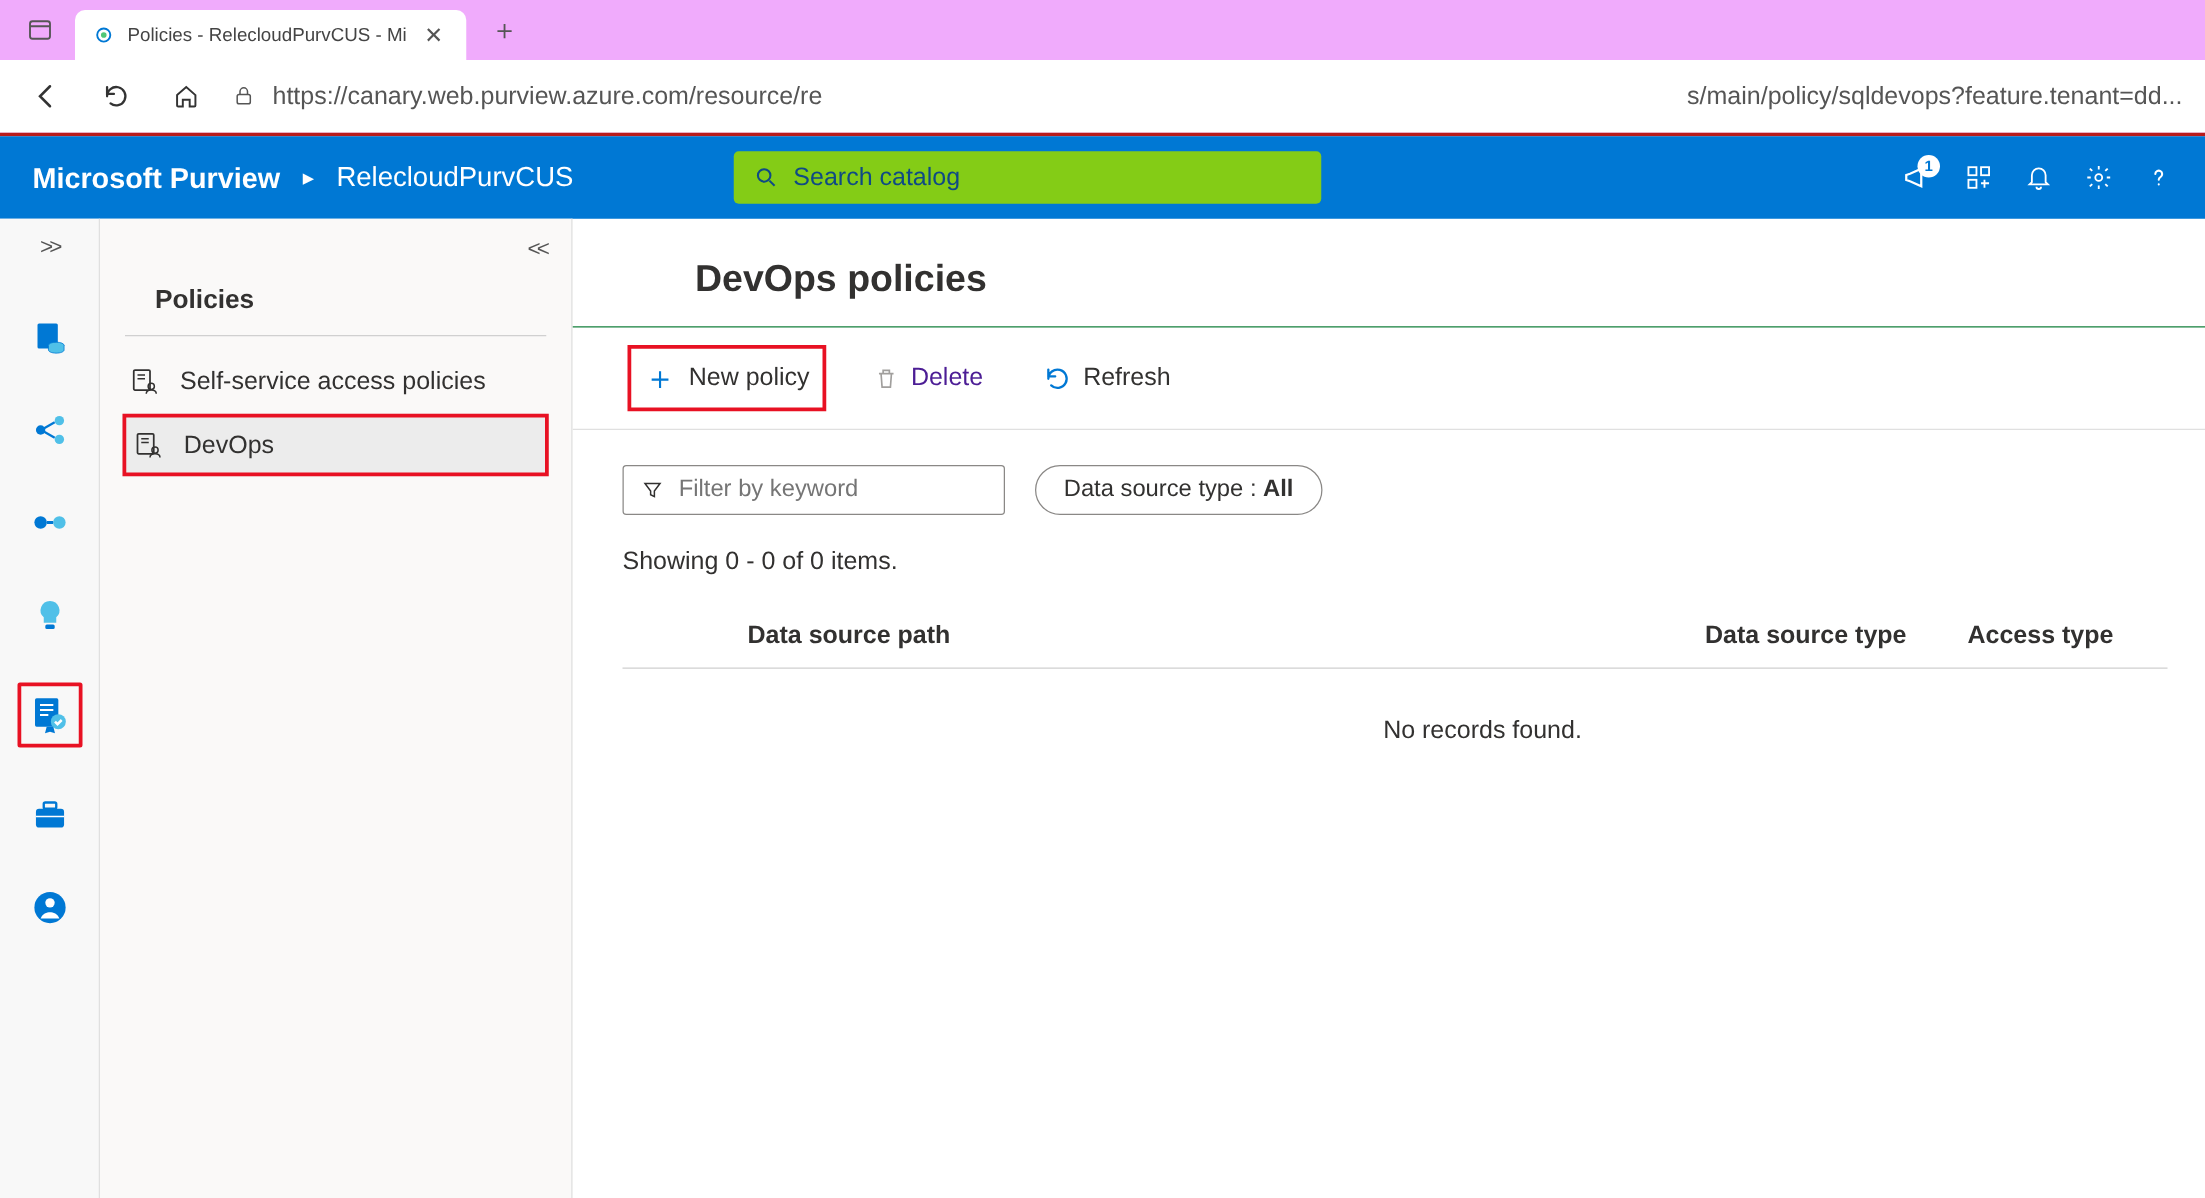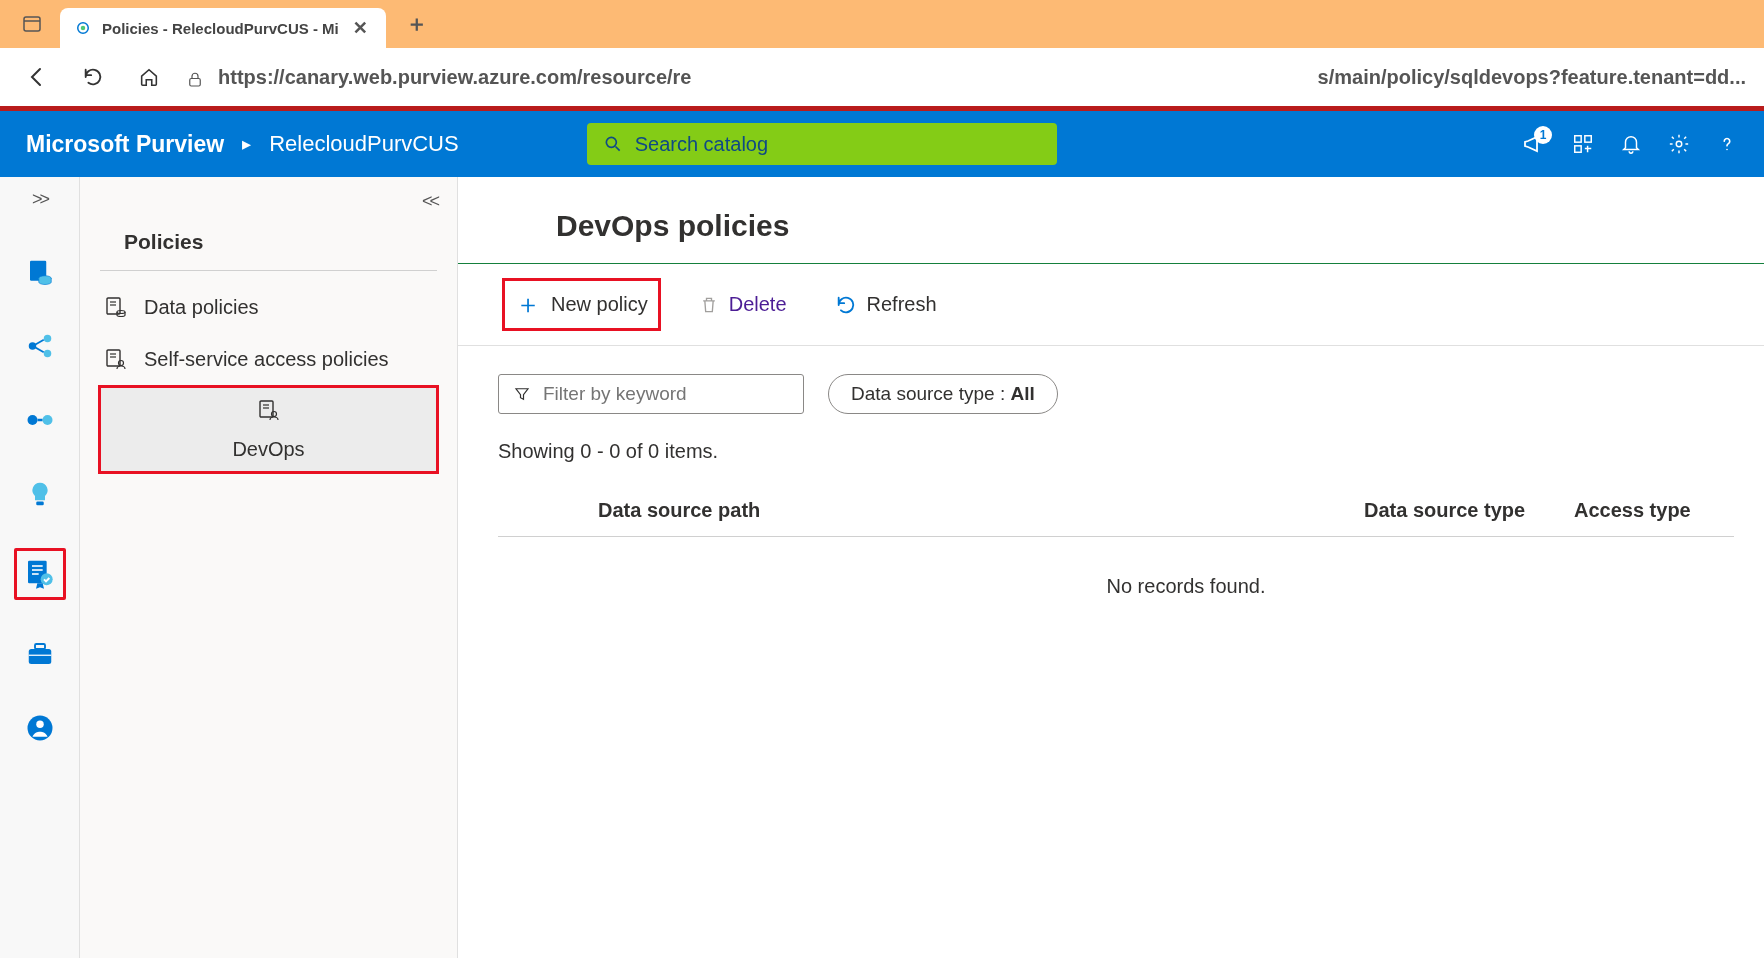--- a/index.html
+++ b/index.html
@@ -1,30 +1,30 @@
 <!DOCTYPE html>
 <html><head>
   <meta charset="utf-8">
   <style>
     * { margin: 0; padding: 0; box-sizing: border-box; }
     body { font-family: "Segoe UI", Tahoma, Geneva, Verdana, sans-serif; background: #fff; color: #323130; }
     
     
-    .browser-chrome { background: #fdba74; border-bottom: 5px solid #b91c1c; font-weight: bold; }
+    .browser-chrome { background: #f0abfc; border-bottom: 3px solid #b91c1c; }
     .tab-bar { display: flex; align-items: center; height: 48px; padding: 0 12px; gap: 8px; }
     .tab-icon-btn { width: 40px; height: 40px; display: flex; align-items: center; justify-content: center; cursor: pointer; }
     .browser-tab { display: flex; align-items: center; background: #fff; border-radius: 8px 8px 0 0; padding: 8px 14px; height: 40px; gap: 10px; margin-top: 8px; max-width: 380px; }
     .tab-favicon { width: 18px; height: 18px; }
     .tab-title { font-size: 15px; color: #444; white-space: nowrap; overflow: hidden; text-overflow: ellipsis; }
     .tab-close { font-size: 18px; color: #555; cursor: pointer; padding: 0 4px; }
     .new-tab-btn { font-size: 22px; color: #555; padding: 0 12px; cursor: pointer; }
     
     .address-bar { display: flex; align-items: center; background: #fff; height: 58px; padding: 0 18px; gap: 18px; }
     .nav-btn { width: 38px; height: 38px; display: flex; align-items: center; justify-content: center; cursor: pointer; color: #333; }
-    .url-box { flex: 1; display: flex; align-items: flex-end; gap: 14px; font-size: 20px; color: #555; }
+    .url-box { flex: 1; display: flex; align-items: center; gap: 14px; font-size: 20px; color: #555; }
     .url-left { white-space: nowrap; overflow: hidden; }
     .url-right { white-space: nowrap; margin-left: auto; }
     
     
     .purview-header { background: #0078d4; color: #fff; height: 66px; display: flex; align-items: center; padding: 0 26px; gap: 18px; }
     .header-title { font-size: 23px; font-weight: 600; }
     .header-crumb { font-size: 22px; font-weight: 400; }
     .header-sep { font-size: 18px; }
     .search-box { flex: 0 0 470px; margin-left: 110px; background: #84cc16; border-radius: 4px; height: 42px; display: flex; align-items: center; padding: 0 16px; gap: 12px; color: #0f3f6e; }
     .search-box input { background: transparent; border: none; outline: none; font-size: 20px; color: #0f3f6e; flex: 1; }
@@ -42,21 +42,21 @@
     .rail-expand { font-size: 18px; color: #555; cursor: pointer; letter-spacing: -3px; margin-bottom: 8px; }
     .rail-icon { width: 40px; height: 40px; display: flex; align-items: center; justify-content: center; cursor: pointer; color: #0078d4; }
     .rail-icon.highlighted { border: 3px solid #e81123; border-radius: 2px; padding: 4px; width: 52px; height: 52px; }
     
     
     .side-panel { width: 378px; background: #faf9f8; border-right: 1px solid #e0e0e0; padding: 14px 0; }
     .panel-collapse { text-align: right; padding: 0 20px 8px; font-size: 18px; color: #555; cursor: pointer; letter-spacing: -3px; }
     .panel-title { font-size: 21px; font-weight: 600; padding: 10px 24px 16px; border-bottom: 1px solid #d0d0d0; margin: 0 20px 10px; }
     .panel-item { display: flex; align-items: center; gap: 16px; padding: 14px 24px; font-size: 20px; cursor: pointer; color: #323130; }
     .panel-item.active { background: #ececec; }
-    .panel-item.highlighted { border: 3px solid #e81123; margin: 0 18px; padding: 10px 6px; flex-direction: column; }
+    .panel-item.highlighted { border: 3px solid #e81123; margin: 0 18px; padding: 10px 6px; }
     .panel-icon { width: 24px; height: 24px; }
     
     
     .content { flex: 1; padding: 0; overflow-y: auto; }
     .content-title { font-size: 30px; font-weight: 600; padding: 32px 0 20px 98px; border-bottom: 1px solid #15803d; }
     .toolbar { display: flex; align-items: center; gap: 28px; padding: 14px 0 14px 44px; border-bottom: 1px solid #e0e0e0; }
     .toolbar-btn { display: flex; align-items: center; gap: 10px; font-size: 20px; cursor: pointer; padding: 6px 10px; }
     .toolbar-btn.highlighted { border: 3px solid #e81123; }
     .toolbar-btn.disabled { color: #4c1d95; cursor: default; }
     .toolbar-btn .plus { color: #0078d4; font-size: 26px; font-weight: 300; }
@@ -236,30 +236,20 @@
   </div>
 
   <div class="side-panel">
     <div class="panel-collapse">&lt;&lt;</div>
     <div class="panel-title">Policies</div>
     <div class="panel-item">
       <svg class="panel-icon" viewBox="0 0 24 24">
           <rect x="3" y="3" width="13" height="16" rx="1" fill="none" stroke="#323130" stroke-width="1.4"></rect>
           <line x1="6" y1="7" x2="12" y2="7" stroke="#323130" stroke-width="1.2"></line>
           <line x1="6" y1="10" x2="12" y2="10" stroke="#323130" stroke-width="1.2"></line>
-          <ellipse cx="17" cy="17" rx="4" ry="1.5" fill="none" stroke="#323130" stroke-width="1.2"></ellipse>
-          <path d="M13 17v3c0 .8 1.8 1.5 4 1.5s4-.7 4-1.5v-3" fill="none" stroke="#323130" stroke-width="1.2"></path>
-        </svg>
-      <span>Data policies</span>
-    </div>
-    <div class="panel-item">
-      <svg class="panel-icon" viewBox="0 0 24 24">
-          <rect x="3" y="3" width="13" height="16" rx="1" fill="none" stroke="#323130" stroke-width="1.4"></rect>
-          <line x1="6" y1="7" x2="12" y2="7" stroke="#323130" stroke-width="1.2"></line>
-          <line x1="6" y1="10" x2="12" y2="10" stroke="#323130" stroke-width="1.2"></line>
           <circle cx="17" cy="16" r="2.5" fill="none" stroke="#323130" stroke-width="1.2"></circle>
           <path d="M13 22c0-2 2-3 4-3s4 1 4 3" fill="none" stroke="#323130" stroke-width="1.2"></path>
         </svg>
       <span>Self-service access policies</span>
     </div>
     <div class="panel-item active highlighted">
       <svg class="panel-icon" viewBox="0 0 24 24">
           <rect x="3" y="3" width="13" height="16" rx="1" fill="none" stroke="#323130" stroke-width="1.4"></rect>
           <line x1="6" y1="7" x2="12" y2="7" stroke="#323130" stroke-width="1.2"></line>
           <line x1="6" y1="10" x2="12" y2="10" stroke="#323130" stroke-width="1.2"></line>

